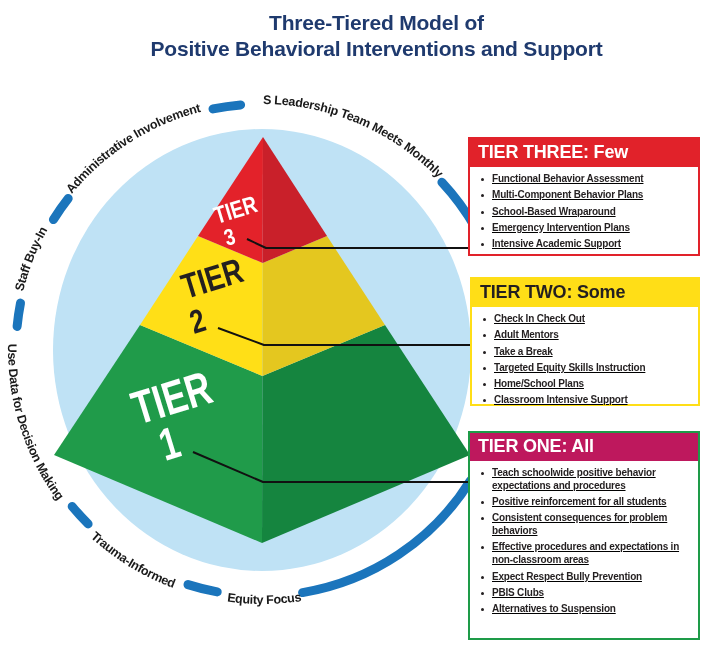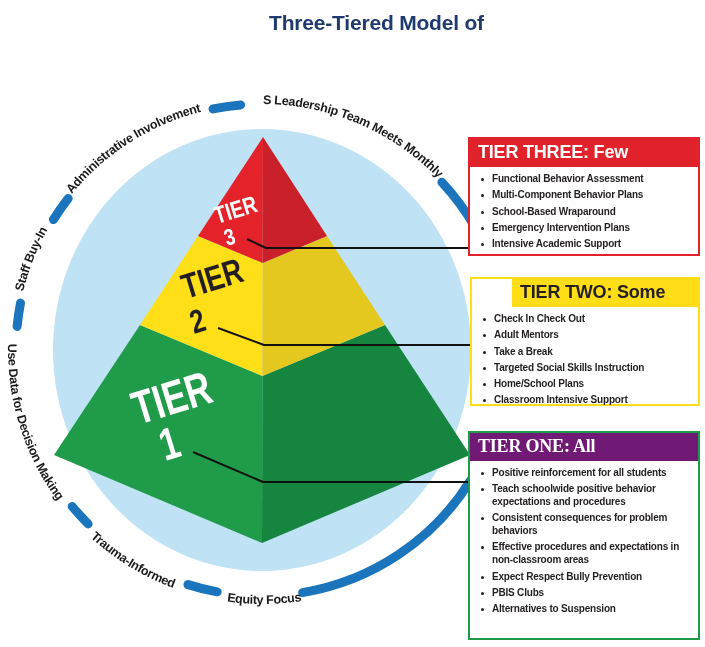--- a/index.html
+++ b/index.html
@@ -6,21 +6,21 @@
   .stage{position:relative;width:705px;height:647px;background:#fff;overflow:hidden;
          font-family:"Liberation Sans",sans-serif;}
   .stage svg{position:absolute;left:0;top:0;}
   .title{position:absolute;left:0;right:0;top:10px;text-align:center;
          font-weight:bold;font-size:21px;line-height:1.22;letter-spacing:-0.2px;}
   .ringtext{font-family:"Liberation Sans",sans-serif;font-weight:bold;font-size:12.5px;
             letter-spacing:-0.3px;fill:#1a1a1a;}
   .tierword{font-family:"Liberation Sans",sans-serif;font-weight:bold;}
   .tierbox{position:absolute;background:#fff;border:2px solid var(--bc);box-sizing:border-box;z-index:5;}
   .tb-header{font-weight:bold;font-size:18px;padding:3px 8px 4px 8px;letter-spacing:-0.2px;}
-  .tb-list{list-style:none;margin:6px 4px 0 0;padding:0 4px 0 6px;}
+  .tb-list{list-style:none;margin:6px 4px 0 0;padding:0 4px 0 6px;text-decoration:underline;}
   .tb-list li{position:relative;padding-left:16px;margin-bottom:3.5px;
               font-weight:bold;font-size:10px;line-height:1.28;letter-spacing:-0.2px;color:#231F20;}
   .tb-list li::before{content:"";position:absolute;left:5px;top:5px;width:3px;height:3px;
               border-radius:50%;background:#231F20;}
 </style>
 </head>
 <body>
 
 <div class="stage">
 
@@ -82,50 +82,51 @@
 
     <g fill="none" stroke-width="2" stroke-linejoin="round" stroke="#111111">
       <polyline points="247,239 266,248 470,248"></polyline>
       <polyline points="218,328 264,345 472,345"></polyline>
       <polyline points="193,452 263,482 470,482"></polyline>
     </g>
   </svg>
 
   <div class="title" style="color: rgb(31, 58, 110); padding-left: 48px;">
     <div>Three-Tiered Model of</div>
+    <div>Positive Behavioral Interventions and Support</div>
   </div>
 
   <div class="tierbox" style="left: 468px; top: 137px; width: 232px; height: 119px; --bc: #E1222A;">
     <div class="tb-header" style="background-color: rgb(225, 34, 42); color: rgb(255, 255, 255);">TIER THREE: Few</div>
     <ul class="tb-list">
         <li>Functional Behavior Assessment</li>
         <li>Multi-Component Behavior Plans</li>
         <li>School-Based Wraparound</li>
         <li>Emergency Intervention Plans</li>
         <li>Intensive Academic Support</li>
       </ul>
   </div>
 
   <div class="tierbox" style="left: 470px; top: 277px; width: 230px; height: 129px; --bc: #FFDE17;">
-    <div class="tb-header" style="background-color: rgb(255, 222, 23); color: rgb(35, 31, 32); margin-left: 40px;">TIER TWO: Some</div>
+    <div class="tb-header" style="background-color: rgb(255, 222, 23); color: rgb(35, 31, 32);">TIER TWO: Some</div>
     <ul class="tb-list">
         <li>Check In Check Out</li>
         <li>Adult Mentors</li>
         <li>Take a Break</li>
-        <li>Targeted Social Skills Instruction</li>
+        <li>Targeted Equity Skills Instruction</li>
         <li>Home/School Plans</li>
         <li>Classroom Intensive Support</li>
       </ul>
   </div>
 
   <div class="tierbox" style="left: 468px; top: 431px; width: 232px; height: 209px; --bc: #1E9B48;">
-    <div class="tb-header" style="background-color: #701a75; color: rgb(255, 255, 255); font-family: Liberation Serif, serif;">TIER ONE: All</div>
+    <div class="tb-header" style="background-color: #be185d; color: rgb(255, 255, 255);">TIER ONE: All</div>
     <ul class="tb-list">
+        <li>Teach schoolwide positive behavior expectations and procedures</li>
         <li>Positive reinforcement for all students</li>
-        <li>Teach schoolwide positive behavior expectations and procedures</li>
         <li>Consistent consequences for problem behaviors</li>
         <li>Effective procedures and expectations in non-classroom areas</li>
         <li>Expect Respect Bully Prevention</li>
         <li>PBIS Clubs</li>
         <li>Alternatives to Suspension</li>
       </ul>
   </div>
 
 </div>
 

